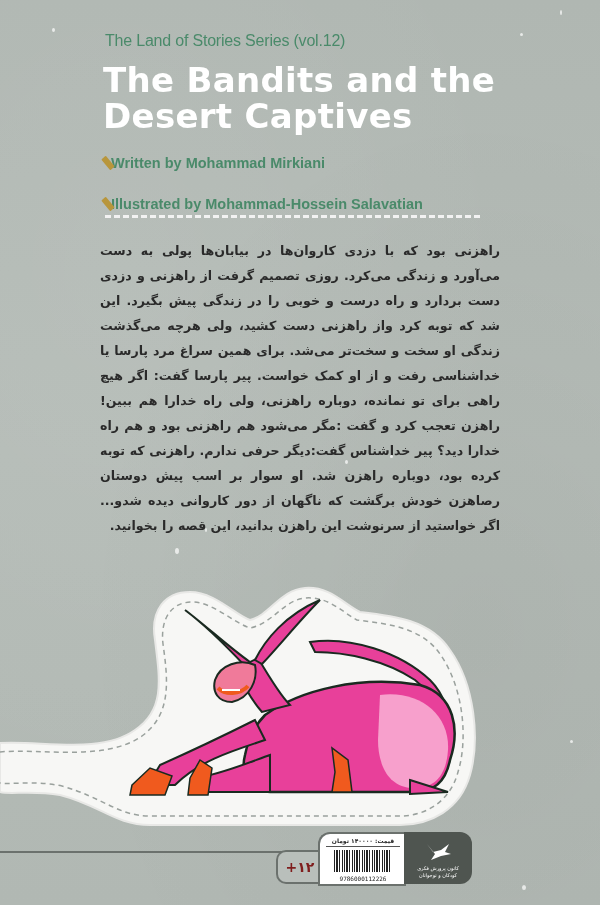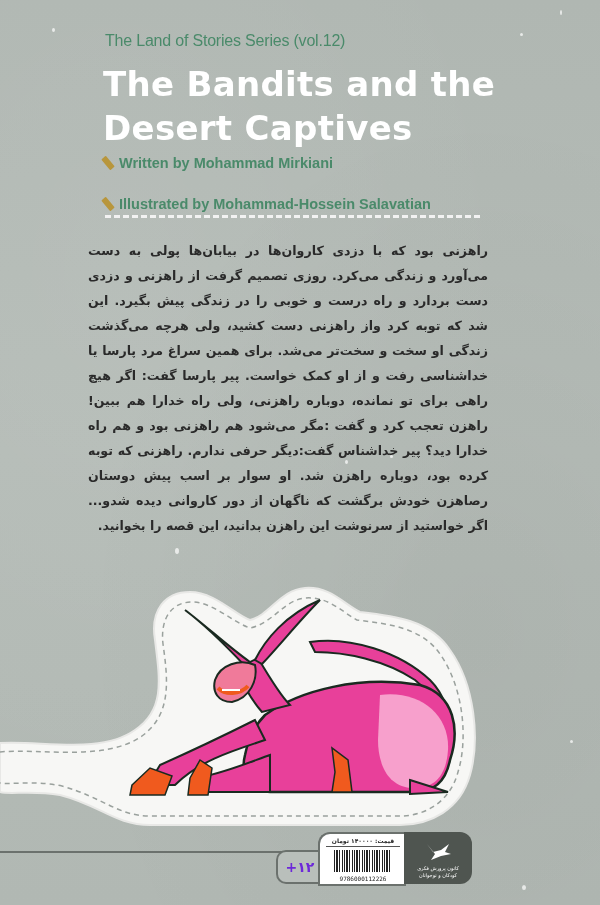--- a/index.html
+++ b/index.html
@@ -19,60 +19,60 @@
     .speck { position: absolute; background: rgba(255,255,255,0.7); border-radius: 50%; }
 
     .series {
       position: absolute; left: 105px; top: 32px;
       color: #4a8a6a; font-family: "Liberation Sans", sans-serif;
       font-size: 16px; letter-spacing: -0.2px;
     }
     .title {
       position: absolute; left: 103px; top: 62px; width: 420px;
       color: #ffffff; font-family: "DejaVu Sans", sans-serif;
-      font-size: 34px; line-height: 44px; font-weight: bold; letter-spacing: 0.3px;
+      font-size: 34px; line-height: 36px; font-weight: bold; letter-spacing: 0.3px;
     }
     .credit {
       position: absolute; left: 105px;
-      display: flex; align-items: center; gap: 8px;
+      display: flex; align-items: center; 
       color: #4a8a6a; font-family: "Liberation Sans", sans-serif;
       font-size: 14.5px; font-weight: bold;
     }
     .credit.c1 { top: 155px; }
     .credit.c2 { top: 196px; }
     .pencil {
       width: 6px; height: 14px; background: #b8963c;
       transform: rotate(-40deg); border-radius: 1px;
       display: inline-block;
     }
     .dashline {
       position: absolute; left: 105px; top: 215px; width: 375px; height: 0;
       border-top: 3px dashed #f2f2f2;
     }
     .blurb {
-      position: absolute; left: 88px; top: 238px; width: 400px;
+      position: absolute; left: 100px; top: 238px; width: 400px;
       direction: rtl; text-align: justify; text-align-last: right;
       color: #2a2a2a; font-family: "DejaVu Sans", sans-serif;
       font-size: 12.6px; line-height: 25px; font-weight: bold;
     }
 
     .sticker {
       position: absolute; left: 0; top: 580px; width: 600px; height: 250px;
     }
 
     .bottom-bar {
       position: absolute; left: 0; top: 851px; width: 450px; height: 0;
       border-top: 2px solid #6b716d;
     }
     .age-badge {
       position: absolute; left: 276px; top: 850px; width: 44px; height: 30px;
       border: 2px solid #6b716d; border-right: none; border-radius: 10px 0 0 10px;
       background: #b9bfbb;
       display: flex; align-items: center; justify-content: center;
-      color: #6d28d9; font-weight: bold; font-size: 14px;
+      color: #7f1d1d; font-weight: bold; font-size: 14px;
       font-family: "DejaVu Sans", sans-serif;
     }
     .barcode-box {
       position: absolute; left: 318px; top: 832px; width: 86px; height: 50px;
       background: #ffffff; border: 2px solid #6b716d; border-right: none;
       border-radius: 12px 0 0 0;
     }
     .price {
       position: absolute; left: 0; right: 0; top: 3px; text-align: center;
       direction: rtl; font-size: 6px; color: #222; font-weight: bold;

